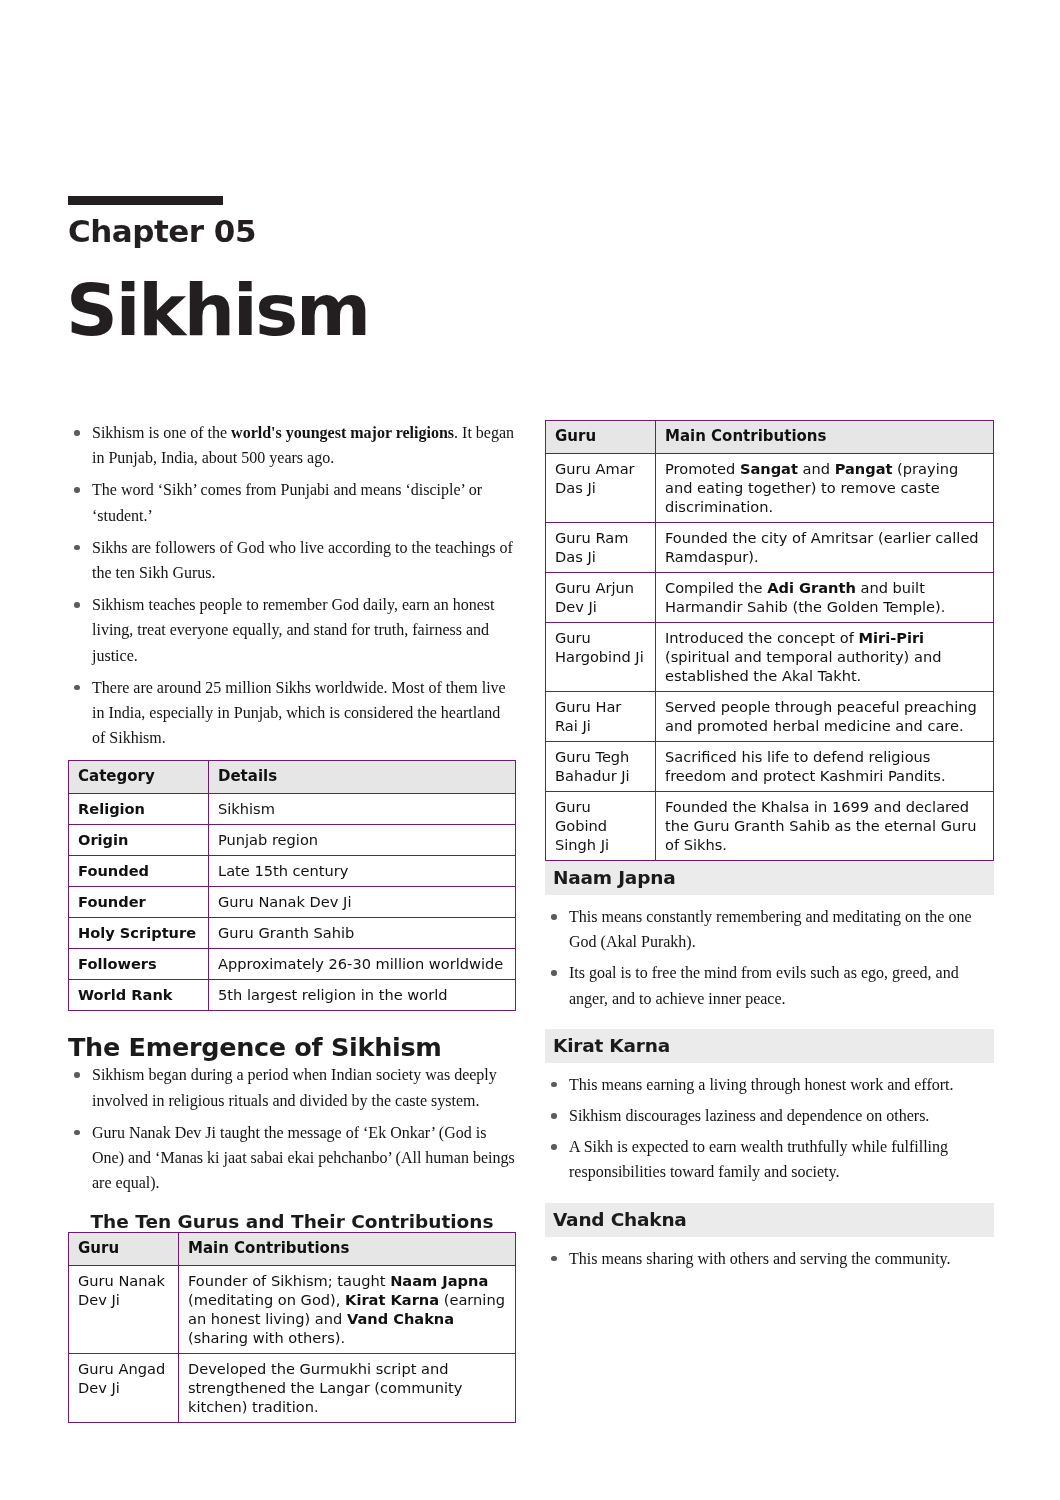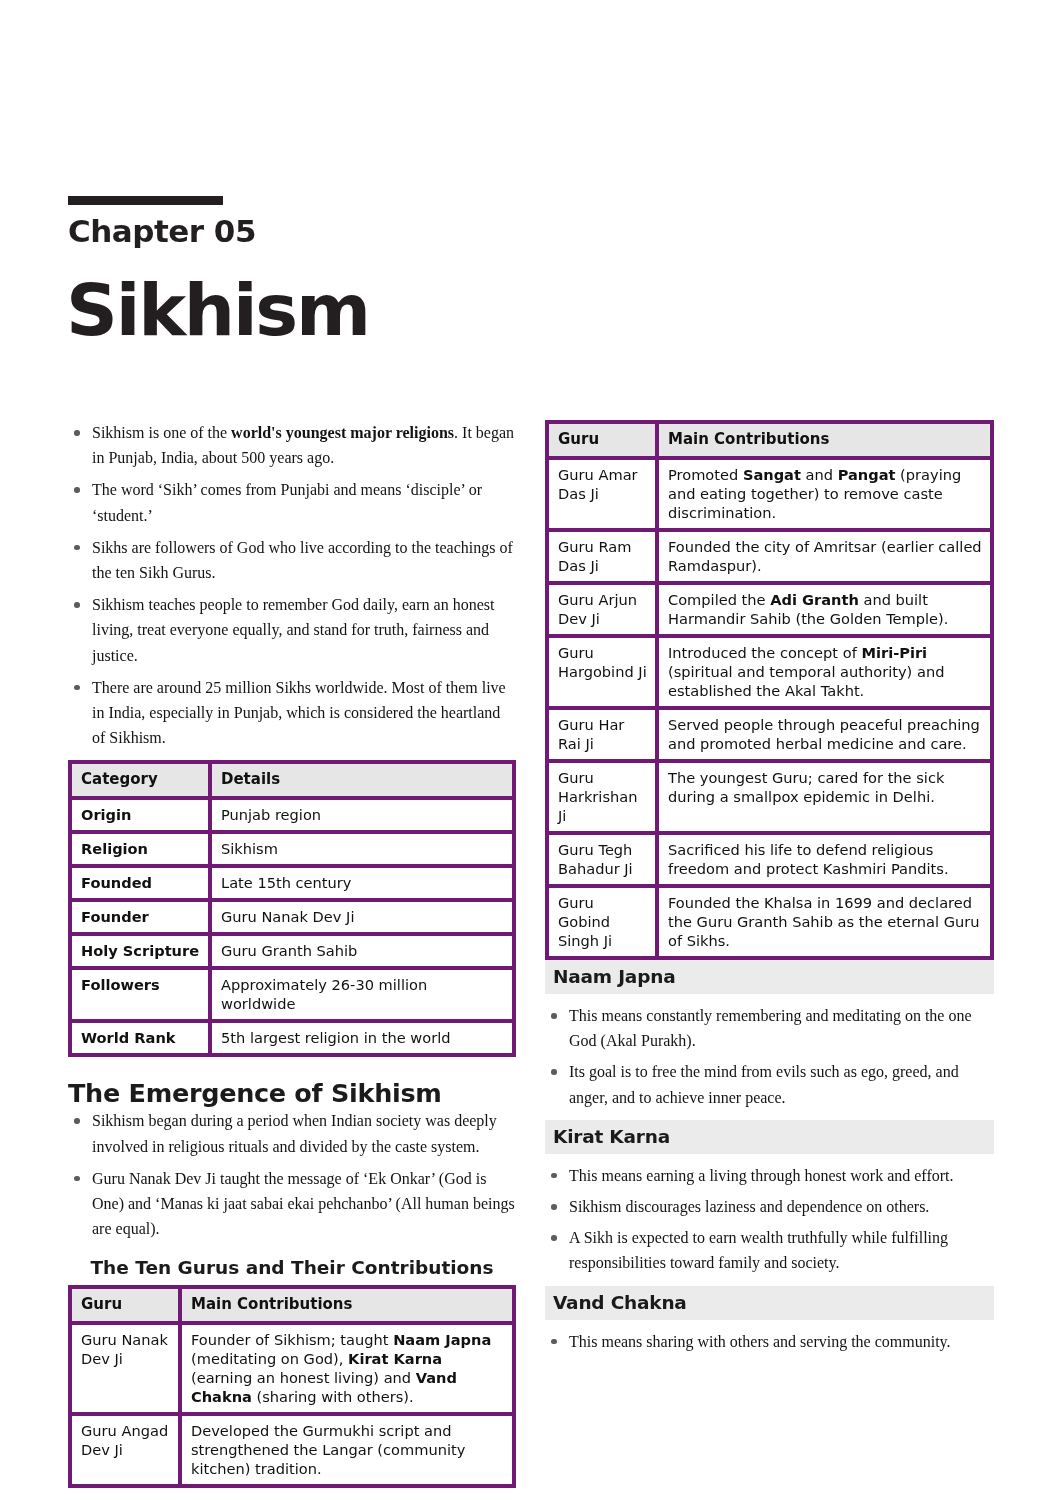--- a/index.html
+++ b/index.html
@@ -97,21 +97,21 @@
 
   
   table.doc-table {
     border-collapse: collapse;
     width: 100%;
     font-family: "DejaVu Sans", sans-serif;
     table-layout: fixed;
   }
   table.doc-table th,
   table.doc-table td {
-    border: 4px solid #701a75;
+    border: 1px solid #701a75;
     padding: 5px 8px 6px 9px;
     vertical-align: top;
     text-align: left;
     font-size: 14.6px;
     line-height: 19px;
     color: #111;
     font-weight: normal;
     word-wrap: break-word;
   }
   table.doc-table thead th {
@@ -148,21 +148,20 @@
     color: #1b1b1b;
     margin-bottom: 5px;
   }
   .tbl-caption {
     font-family: "DejaVu Sans", sans-serif;
     font-weight: bold;
     font-size: 18.5px;
     text-align: center;
     color: #1b1b1b;
     margin-top: 16px;
-    margin-bottom: 7px;
   }
 
   
   .banner {
     background: #8b8f92;
     color: #ffffff;
     font-family: "DejaVu Sans", sans-serif;
     font-weight: bold;
     font-size: 20px;
     text-align: center;
@@ -174,21 +173,21 @@
     background: #ebebeb;
     font-family: "DejaVu Sans", sans-serif;
     font-weight: bold;
     font-size: 18.5px;
     color: #1b1b1b;
     padding: 6px 0 7px 8px;
     letter-spacing: -0.2px;
   }
   .pillar-body {
     padding-top: 9px;
-    padding-bottom: 4px;
+    padding-bottom: 12px;
   }
   .pillar-body ul.bullets > li { margin-bottom: 6px; }
 </style>
 </head>
 <body>
 
 <div class="page">
 
   <div class="chapter-rule"></div>
   <div class="chapter-label">Chapter 05</div>
@@ -210,26 +209,26 @@
           <col>
         </colgroup>
       <thead>
         <tr>
           <th>Category</th>
           <th>Details</th>
         </tr>
       </thead>
       <tbody id="category-rows">
           <tr>
+            <td class="k">Religion</td>
+            <td>Sikhism</td>
+          </tr>
+          <tr>
             <td class="k">Origin</td>
             <td>Punjab region</td>
-          </tr>
-          <tr>
-            <td class="k">Religion</td>
-            <td>Sikhism</td>
           </tr>
           <tr>
             <td class="k">Founded</td>
             <td>Late 15th century</td>
           </tr>
           <tr>
             <td class="k">Founder</td>
             <td>Guru Nanak Dev Ji</td>
           </tr>
           <tr>
@@ -307,24 +306,20 @@
             <td>Guru Arjun Dev Ji</td>
             <td>Compiled the <b>Adi Granth</b> and built Harmandir Sahib (the Golden Temple).</td>
           </tr>
           <tr>
             <td>Guru Hargobind Ji</td>
             <td>Introduced the concept of <b>Miri-Piri</b> (spiritual and temporal authority) and established the Akal Takht.</td>
           </tr>
           <tr>
             <td>Guru Har Rai Ji</td>
             <td>Served people through peaceful preaching and promoted herbal medicine and care.</td>
-          </tr>
-          <tr>
-            <td>Guru Harkrishan Ji</td>
-            <td>The youngest Guru; cared for the sick during a smallpox epidemic in Delhi.</td>
           </tr>
           <tr>
             <td>Guru Tegh Bahadur Ji</td>
             <td>Sacrificed his life to defend religious freedom and protect Kashmiri Pandits.</td>
           </tr>
           <tr>
             <td>Guru Gobind Singh Ji</td>
             <td>Founded the Khalsa in 1699 and declared the Guru Granth Sahib as the eternal Guru of Sikhs.</td>
           </tr>
         </tbody>

